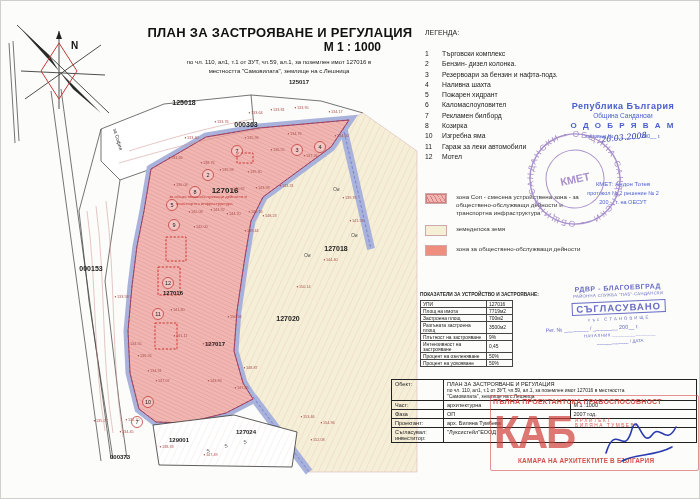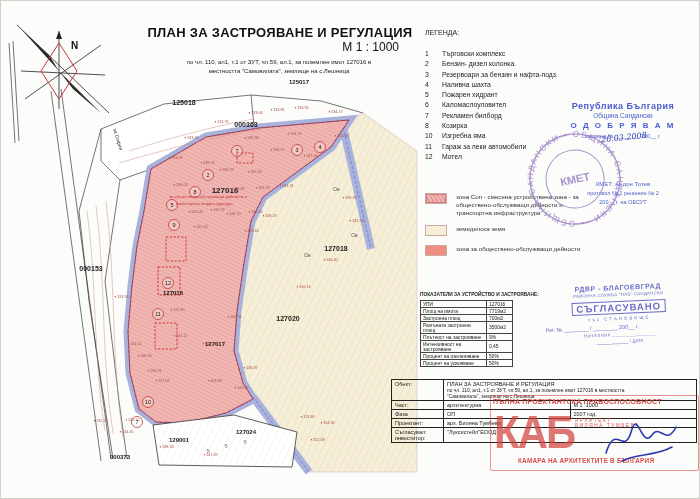--- a/index.html
+++ b/index.html
@@ -4,21 +4,21 @@
 <style>
   *{box-sizing:border-box;margin:0;padding:0}
   html,body{background:#e8e8e8}
   .page{position:relative;width:700px;height:499px;background:#fcfcfa;overflow:hidden;
         font-family:"Liberation Sans",sans-serif;border:1px solid #cfcfcc}
   .abs{position:absolute}
 
   
   .doc-title{left:138px;top:24px;width:282px;text-align:center;font-weight:bold;
              font-size:13px;letter-spacing:.3px;color:#111}
-  .doc-scale{left:156px;top:39px;width:242px;text-align:right;font-weight:normal;font-size:12px;color:#111}
+  .doc-scale{left:138px;top:39px;width:242px;text-align:right;font-weight:bold;font-size:12px;color:#111}
   .doc-sub{left:128px;top:57px;width:300px;text-align:center;font-size:6px;color:#222;line-height:8.5px}
   .doc-parcel-ref{left:268px;top:78px;width:60px;text-align:center;font-size:6px;font-weight:bold;color:#222}
 
   
   .legend{left:424px;top:28px;width:180px;color:#222}
   .lg-head{font-size:7px;margin-bottom:13px}
   .lg-row{display:flex;line-height:10.3px}
   .lg-num{width:17px;font-size:6.8px}
   .lg-lab{font-size:6.8px}
 

